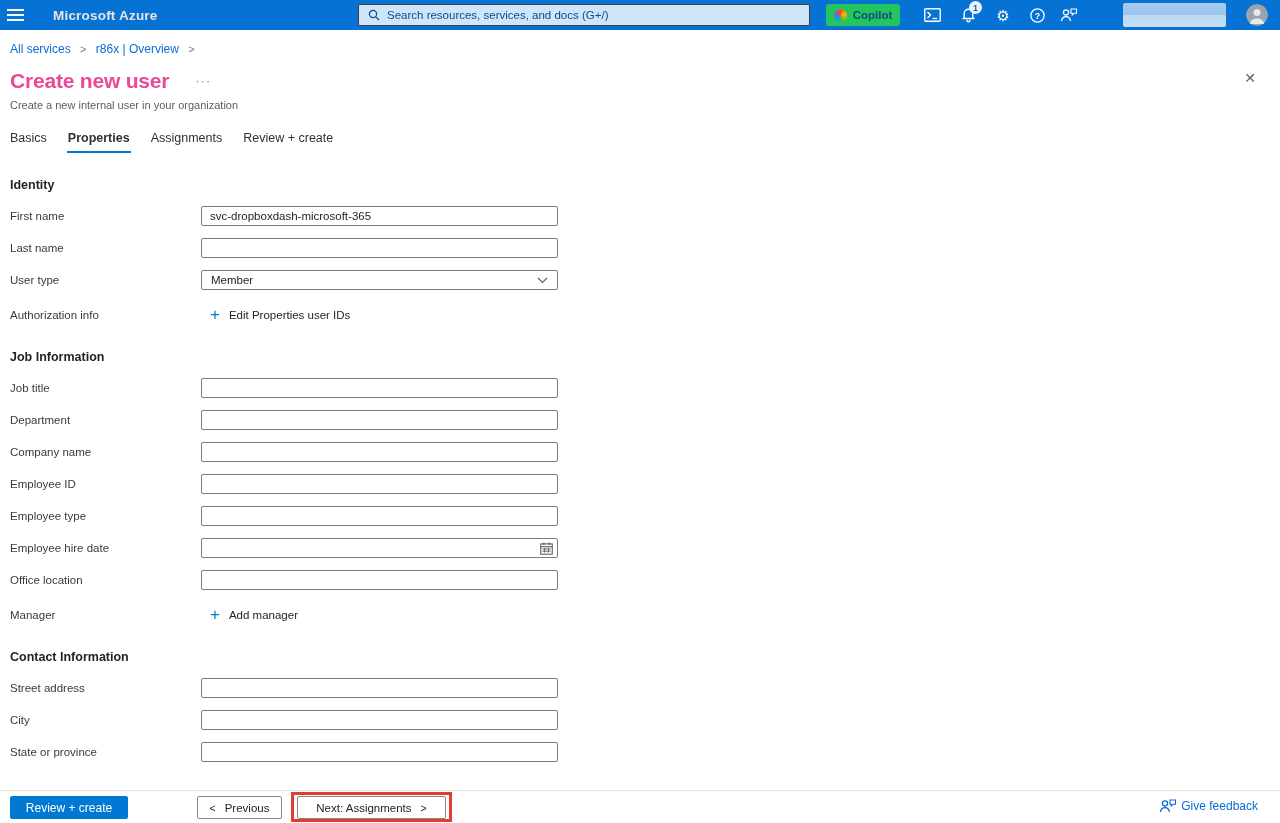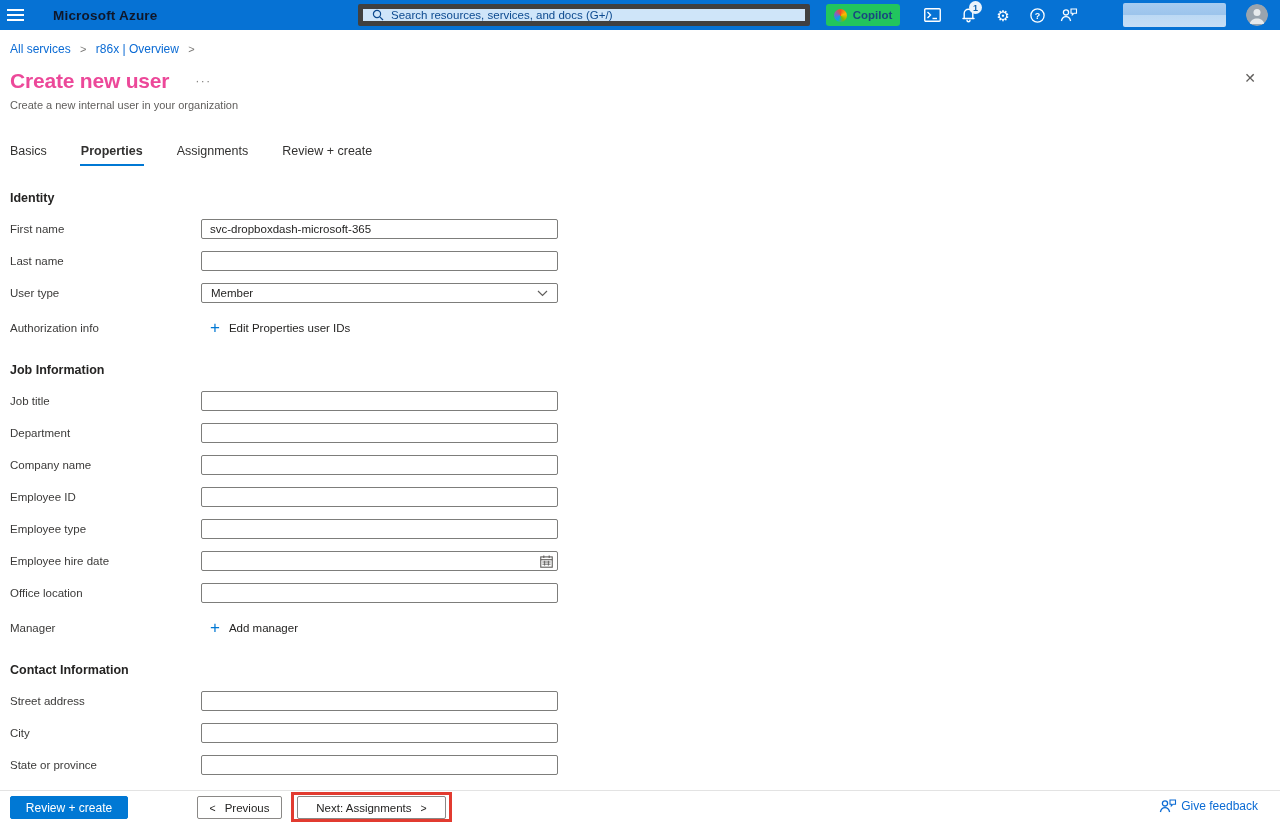--- a/index.html
+++ b/index.html
@@ -5,23 +5,23 @@
   * { margin:0; padding:0; box-sizing:border-box; }
   html,body { width:1280px; height:823px; overflow:hidden; background:#ffffff;
               font-family:"Liberation Sans", sans-serif; }
 
   
   .topbar { position:absolute; top:0; left:0; width:1280px; height:30px; background:#0672d4; z-index:10; }
   .hamburger { position:absolute; left:0; top:0; width:30px; height:30px; display:flex; flex-direction:column;
                justify-content:center; align-items:center; gap:3px; cursor:pointer; }
   .hamburger i { display:block; width:17px; height:2px; background:#fff; }
   .azure-title { position:absolute; left:53px; top:0; height:30px; display:flex; align-items:center;
-                 color:#0f172a; font-weight:bold; font-size:13.5px; letter-spacing:.2px; cursor:pointer; }
+                 color:#e5e5e5; font-weight:bold; font-size:13.5px; letter-spacing:.2px; cursor:pointer; }
   .searchbox { position:absolute; left:358px; top:4px; width:452px; height:22px; background:#cfe5f9;
-               border:5px solid #404040; border-radius:2px; display:flex; align-items:center; padding:0 9px; gap:7px; }
+               border:1px solid #404040; border-radius:2px; display:flex; align-items:center; padding:0 9px; gap:7px; }
   .searchbox input { flex:1; border:none; outline:none; background:transparent; font-size:11.5px;
                      color:#0d4a8f; font-family:inherit; }
   .searchbox input::placeholder { color:#0d4a8f; opacity:1; }
   .copilot { position:absolute; left:826px; top:4px; width:74px; height:22px; background:#22c55e; border-radius:3px;
              display:flex; align-items:center; justify-content:center; gap:6px; cursor:pointer; }
   .copilot-icon { width:13px; height:13px; border-radius:50%; flex:none;
                   background:conic-gradient(#f25022,#ffb900,#7fba00,#00a4ef,#8661c5,#f25022); }
   .copilot .lbl { font-size:11.5px; font-weight:bold; color:#19477f; }
   .topicon { position:absolute; top:0; width:28px; height:30px; display:flex; align-items:center;
              justify-content:center; cursor:pointer; color:#fff; }
@@ -39,21 +39,21 @@
   .content { position:absolute; top:40px; left:0; right:0; bottom:33px; padding-left:10px; overflow:hidden; background:#fff; }
   .breadcrumb { font-size:12px; color:#605e5c; padding-top:2px; }
   .breadcrumb a { color:#0b6bd4; text-decoration:none; cursor:pointer; }
   .breadcrumb .sep { margin:0 6px; color:#7a7977; font-size:11px; }
   .page-title-row { margin-top:13px; display:flex; align-items:flex-start; }
   .page-title { font-size:21px; font-weight:bold; color:#ec4899; letter-spacing:-0.2px; }
   .more-dots { margin-left:26px; margin-top:4px; color:#8a8886; font-size:13px; letter-spacing:1px; cursor:pointer; }
   .close-x { position:absolute; right:24px; top:31px; color:#605e5c; font-size:14px; cursor:pointer; line-height:1; }
   .page-subtitle { font-size:11px; color:#605e5c; margin-top:6px; }
 
-  .tabs { margin-top:33px; display:flex; gap:34px; }
+  .tabs { margin-top:20px; display:flex; gap:21px; }
   .tab { font-size:12.5px; color:#323130; padding-bottom:8px; position:relative; cursor:pointer; }
   .tab.active { font-weight:bold; }
   .tab.active::after { content:""; position:absolute; left:-1px; right:-1px; bottom:0; height:2px; background:#0078d4; }
 
   .form { margin-top:6px; }
   .section-heading { font-size:12.5px; font-weight:bold; color:#252423; margin-top:25px; margin-bottom:14px; }
   .form-row { display:flex; align-items:center; margin-bottom:12px; min-height:20px; }
   .form-row.link-row { margin-top:15px; margin-bottom:17px; }
   .flabel { width:191px; flex:none; font-size:11.5px; color:#3b3a39; }
   .fcontrol { width:357px; position:relative; }

